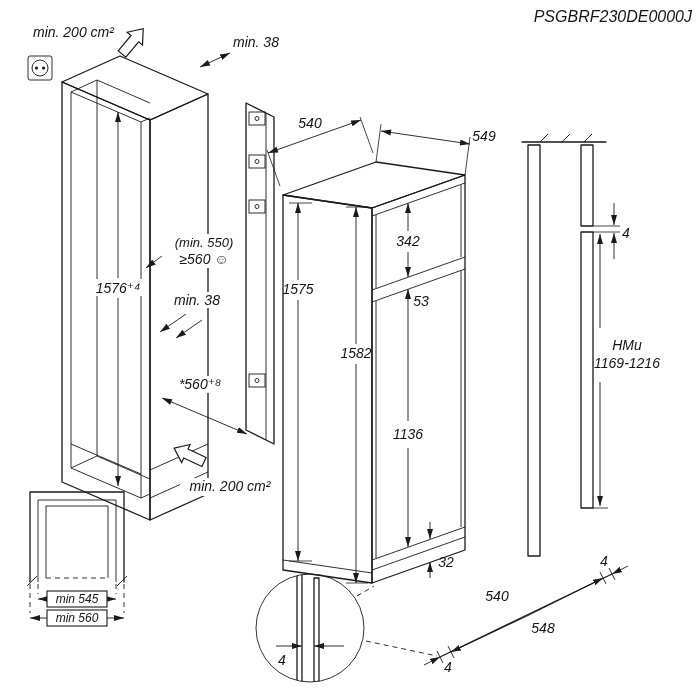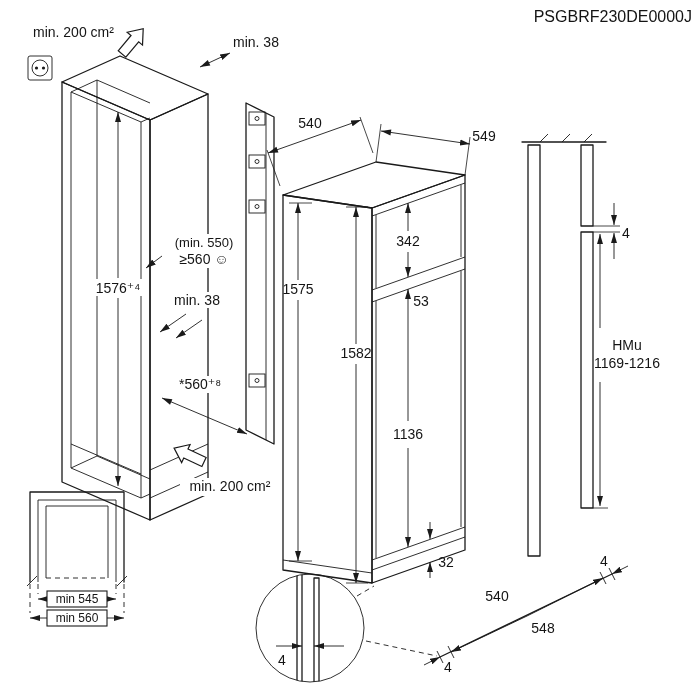--- a/index.html
+++ b/index.html
@@ -1,16 +1,16 @@
 <!DOCTYPE html>
 <html><head>
 <meta charset="utf-8">
 <style>
   html,body{margin:0;padding:0;background:#fff;}
-  #stage{position:relative;width:700px;height:700px;background:#fff;overflow:hidden;}
+  #stage{position:relative;width:700px;height:700px;background:#fff;overflow:hidden;font-style:italic;}
   svg{display:block;}
   svg text{font-family:"Liberation Sans","DejaVu Sans",sans-serif;fill:#141414;}
   .t14{font-size:14px;}
   .t13{font-size:13px;}
   .t12{font-size:12px;}
   .t16{font-size:16px;}
   .ln{stroke:#1a1a1a;stroke-width:1.3;fill:none;stroke-linecap:round;stroke-linejoin:round;}
   .thin{stroke:#1a1a1a;stroke-width:0.9;fill:none;}
   .dim{stroke:#1a1a1a;stroke-width:0.9;fill:none;}
   .ext{stroke:#1a1a1a;stroke-width:0.8;fill:none;}

